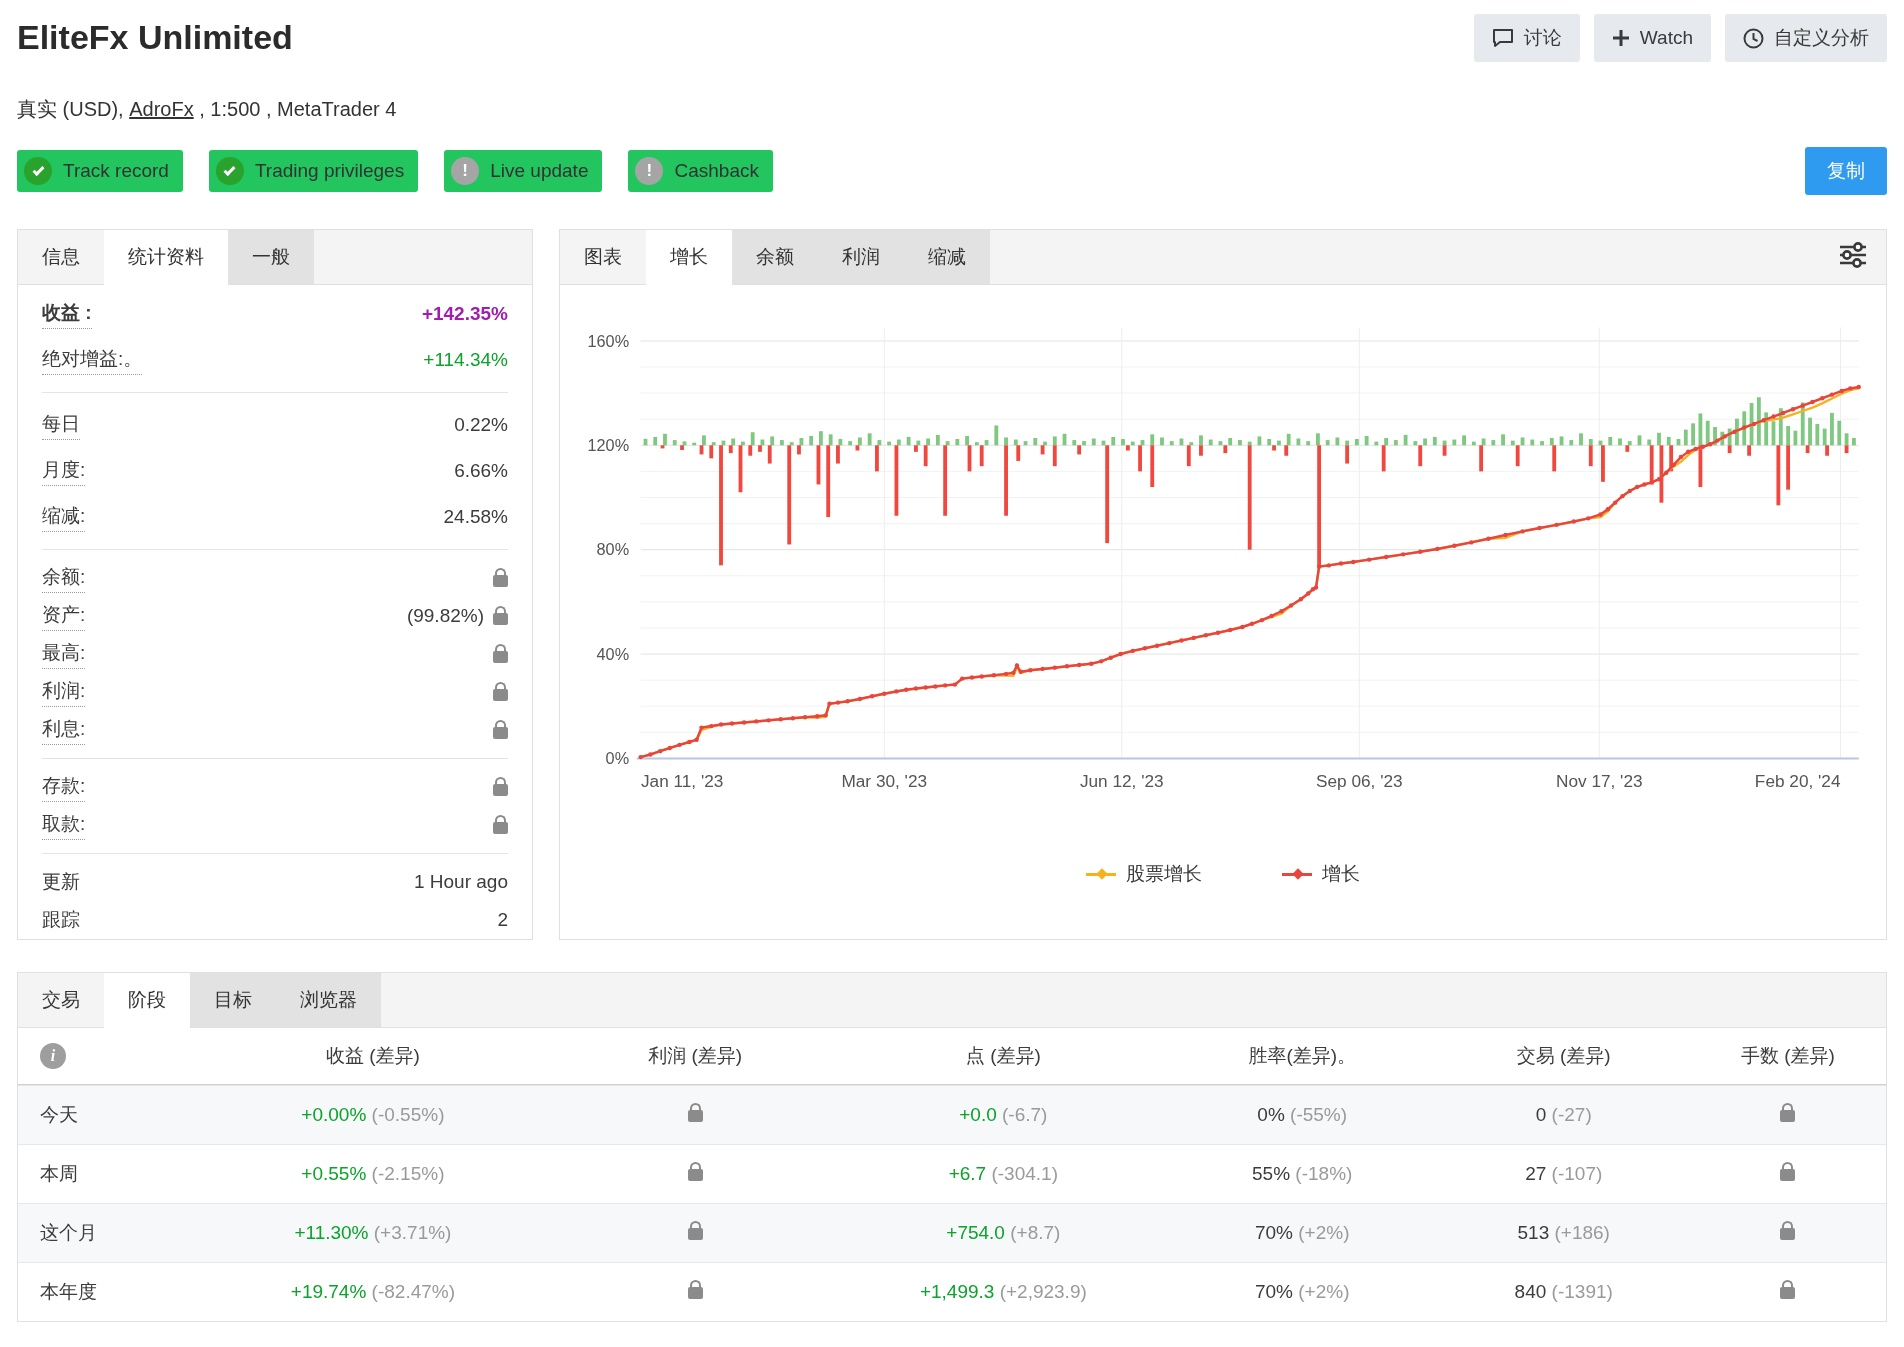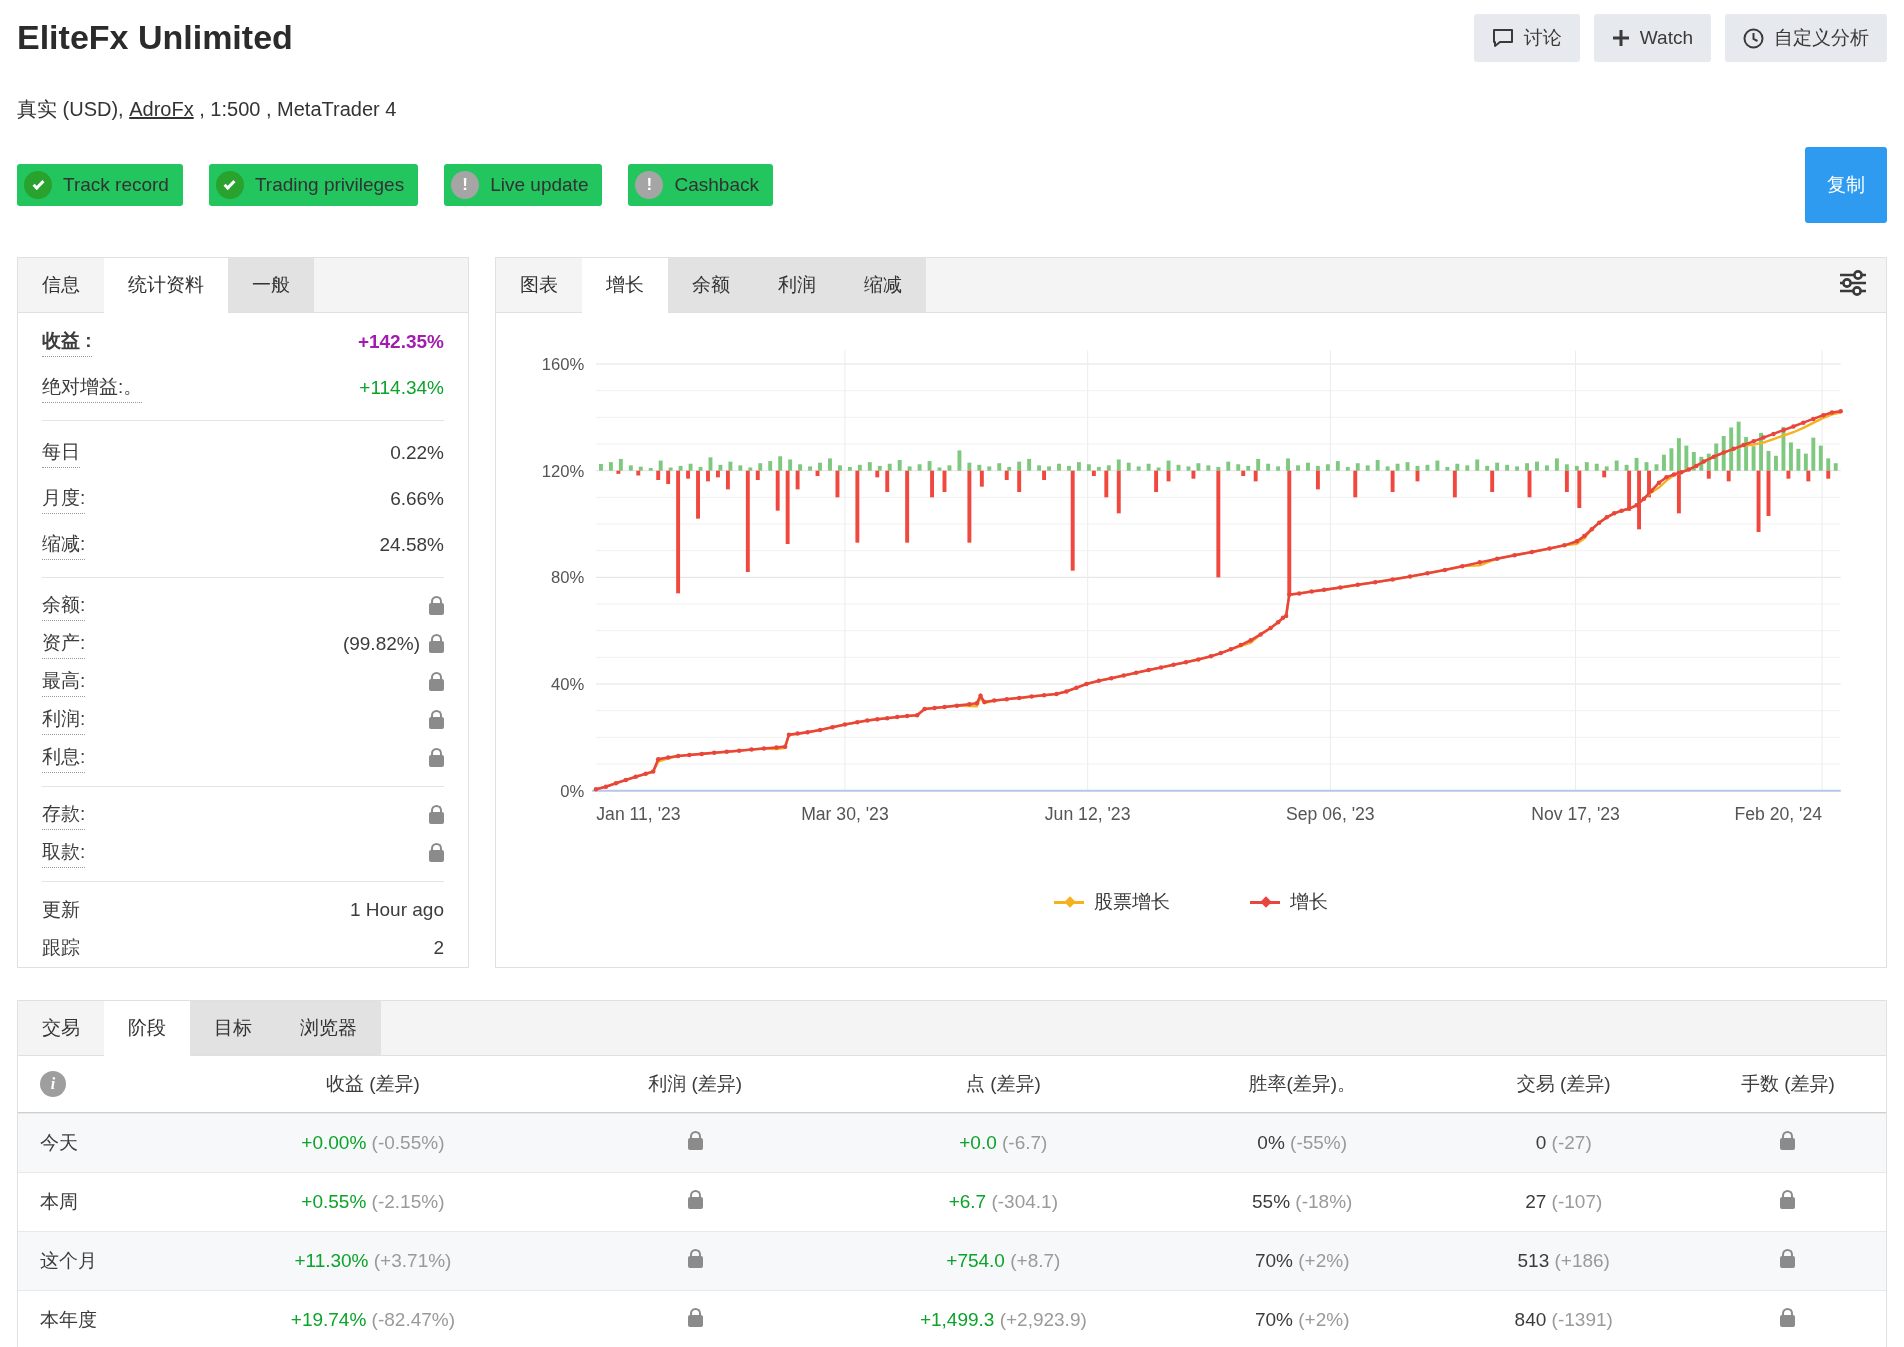--- a/index.html
+++ b/index.html
@@ -21,34 +21,34 @@
   .badge-row { display:flex; align-items:center; margin-top:24px; gap:26px; }
   .badge { display:flex; align-items:center; gap:11px; background:#22c55e; padding:7px 14px 7px 7px;
            border-radius:3px; font-size:19px; color:#333; }
   .bic { width:28px; height:28px; border-radius:50%; display:flex; align-items:center;
          justify-content:center; color:#fff; flex:none; }
   .bic.ok { background:#2aa22e; }
   .bic.warn { background:#a5a5a5; font-weight:bold; font-size:17px; }
   .check { width:11px; height:6px; border-left:3px solid #fff; border-bottom:3px solid #fff;
            transform:rotate(-45deg); margin-top:-3px; }
   .copy-btn { margin-left:auto; background:#2e9bf0; color:#fff; font-size:19px; border:none;
-              padding:25px 22px; border-radius:3px; cursor:pointer; }
+              padding:11px 22px; border-radius:3px; cursor:pointer; }
 
   
   .main-row { display:flex; gap:26px; margin-top:34px; align-items:stretch; }
   .panel { background:#fff; border:1px solid #e0e0e0; }
   .tabs { display:flex; background:#f4f4f4; border-bottom:1px solid #e0e0e0; }
   .tab { font-size:19px; color:#333; padding:14px 24px; cursor:pointer; white-space:nowrap; }
   .tab.selected { background:#fff; margin-bottom:-1px; border-bottom:1px solid #fff; }
   .tab.boxed { background:#e2e2e2; }
   .tabs .spacer { flex:1; }
   .sliders-wrap { display:flex; align-items:center; padding:0 18px; cursor:pointer; }
 
   
-  .info-panel { width:452px; flex:none; display:flex; flex-direction:column; }
+  .info-panel { width:516px; flex:none; display:flex; flex-direction:column; }
   .info-body { padding:6px 24px 0 24px; }
   .irow { display:flex; justify-content:space-between; align-items:center; min-height:38px; }
   .irow.tall { min-height:46px; }
   .ilabel { font-size:19px; color:#3c3c3c; border-bottom:1px dotted #9a9a9a; line-height:1.5; }
   .ilabel.plain { border-bottom:none; }
   .ilabel.b { font-weight:bold; }
   .ival { font-size:19px; color:#3c3c3c; display:flex; align-items:center; gap:9px; }
   .ival.green { color:#0ba32a; }
   .ival.greenb { color:#a21caf; font-weight:bold; }
   .idiv { border-top:1px solid #e4e4e4; margin:9px 0; }

